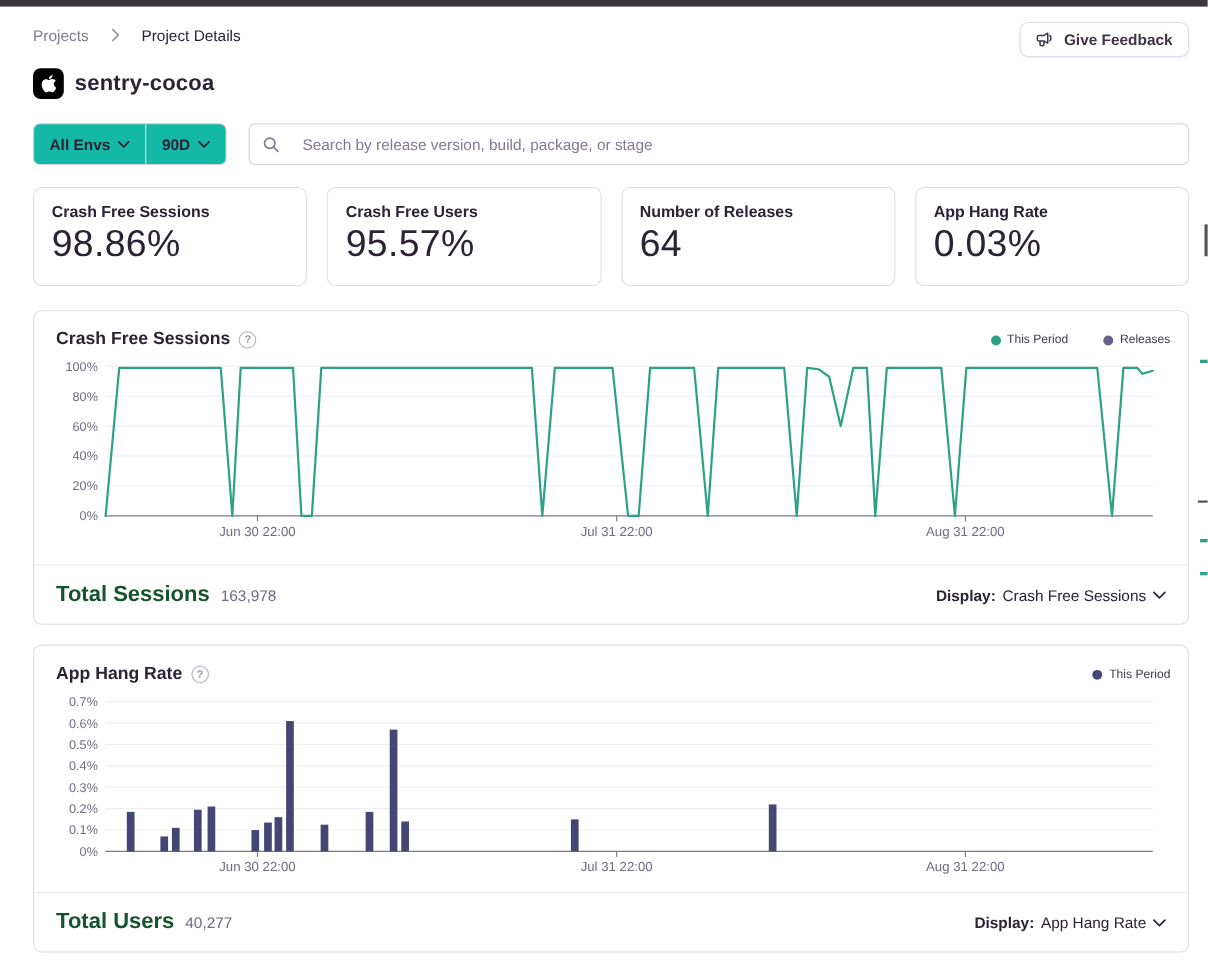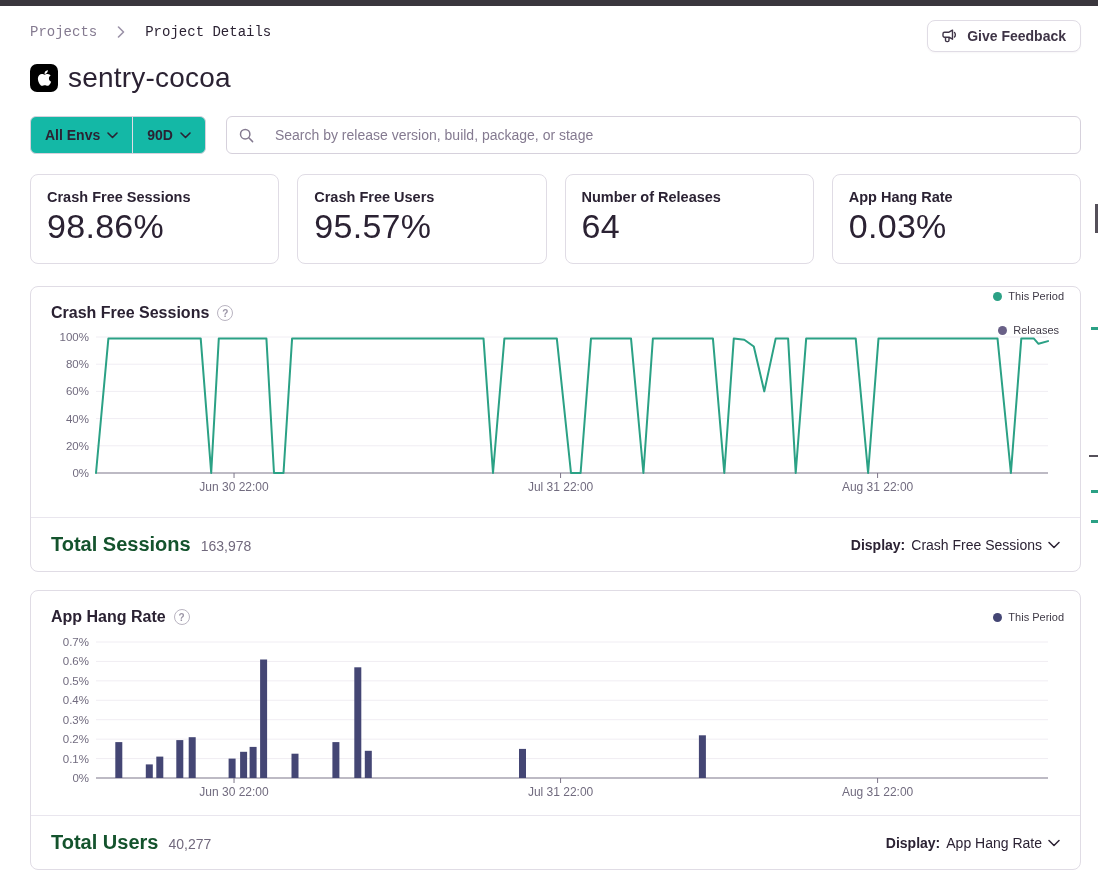--- a/index.html
+++ b/index.html
@@ -6,33 +6,33 @@
   html,body { background:#ffffff; }
   body {
     width:1098px; height:880px; position:relative; overflow:hidden;
     font-family:"Liberation Sans", sans-serif; color:#2b2233;
   }
   .topbar { position:absolute; top:0; left:0; width:1098px; height:6px; background:#3a363d; }
   .main { position:absolute; top:6px; left:0; width:1098px; padding:0 17px 0 30px; }
 
   
   .header-row { display:flex; justify-content:space-between; align-items:flex-start; margin-top:14px; height:34px; }
-  .breadcrumb { display:flex; gap:20px; font-size:14px; margin-top:4px;font-family:Liberation Mono, monospace; }
+  .breadcrumb { display:flex; gap:20px; font-size:14px; margin-top:4px; }
   .crumb-link { color:#847a90; cursor:pointer; }
   .crumb-sep { color:#9b92a8; display:flex; align-items:center; }
   .crumb-current { color:#2b2233; }
   .feedback-btn {
     display:flex; align-items:center; gap:8px; border:1px solid #e0dce5; border-radius:8px;
     background:#fff; padding:7px 14px; font-size:14px; font-weight:700; color:#3e3446;
     box-shadow:0 1px 2px rgba(43,34,51,0.04); cursor:pointer;justify-content:center;
   }
   
   .title-row { display:flex; align-items:center; gap:10px; margin-top:8px; }
   .platform-icon { width:28px; height:28px; background:#000; border-radius:7px; display:flex; align-items:center; justify-content:center; }
-  .page-title { font-size:28px; font-weight:400; letter-spacing:0.2px; }
+  .page-title { font-size:20px; font-weight:700; letter-spacing:0.2px; }
 
   
   .filter-row { display:flex; gap:20px; margin-top:22px; }
   .pagefilter { display:flex; align-items:stretch; border:1px solid #d6d1dc; border-radius:6px; height:38px; background:#14b8a6; }
   .pf-btn { display:flex; align-items:center; gap:7px; padding:0 14px; font-size:14px; font-weight:700; color:#2b2233; cursor:pointer; }
   .pf-divider { width:1px; background:#e0dce5; margin:0; }
   .searchbar {
     flex:1; display:flex; align-items:center; gap:21px; border:1px solid #d6d1dc; border-radius:6px;
     height:38px; padding:0 12px; background:#fff;
   }
@@ -50,21 +50,21 @@
   
   .chart-card { border:1px solid #e0dce5; border-radius:8px; background:#fff; margin-top:22px; }
   .card-header { display:flex; justify-content:space-between; align-items:center; padding:14px 16px 4px 20px; height:42px; }
   .card-title-wrap { display:flex; align-items:center; gap:8px; }
   .card-title { font-size:16px; font-weight:700; color:#2b2233; }
   .help-icon {
     width:16px; height:16px; border:1.5px solid #b9b4c1; border-radius:50%;
     display:flex; align-items:center; justify-content:center;
     font-size:10px; font-weight:700; color:#9b95a6; cursor:pointer;
   }
-  .legend { display:flex; align-items:center; gap:22px;flex-direction:column; }
+  .legend { display:flex; align-items:center; gap:32px; }
   .legend-item { display:flex; align-items:center; gap:6px; font-size:11px; color:#3f3a47; cursor:pointer; }
   .legend-dot { width:9px; height:9px; border-radius:50%; }
   .chart-area { padding:0; line-height:0; }
   .card-footer {
     border-top:1px solid #e9e6ee; display:flex; justify-content:space-between; align-items:center;
     padding:15px 20px; margin-top:10px;
   }
   .footer-left { display:flex; align-items:baseline; gap:10px; }
   .footer-label { font-size:20px; font-weight:700; color:#14532d; }
   .footer-value { font-size:14px; color:#71697d; }

